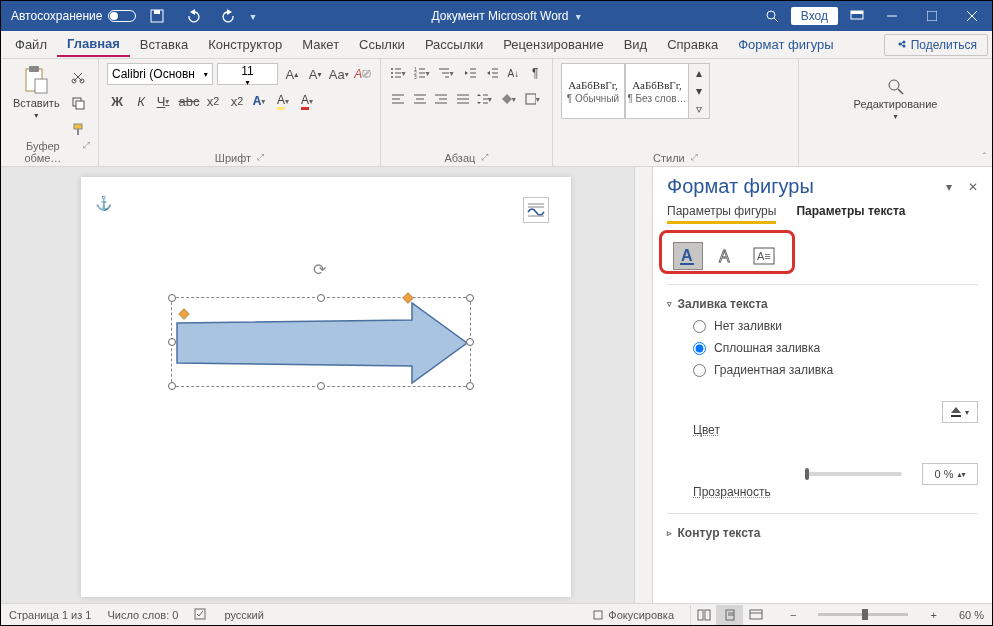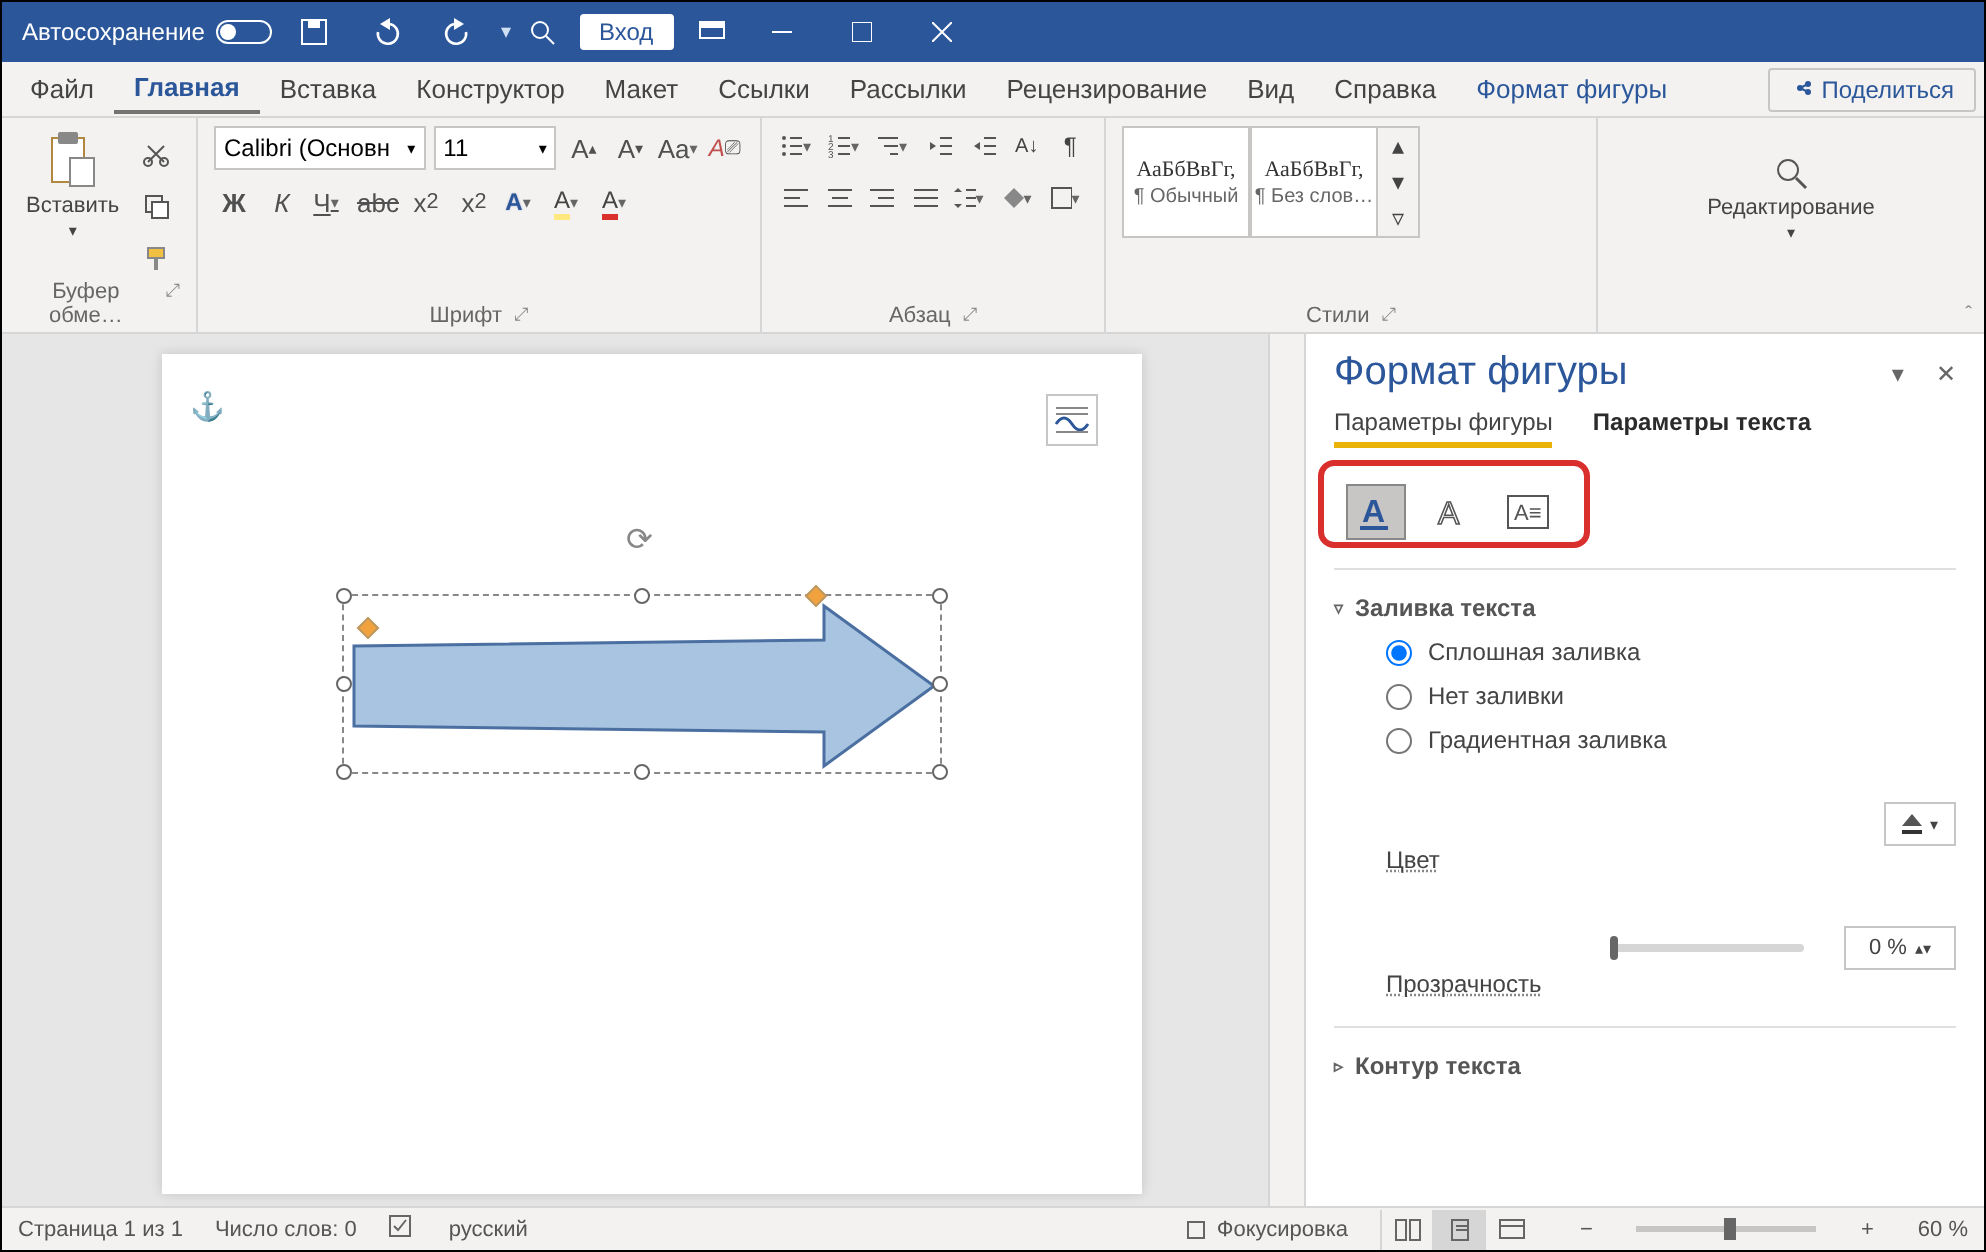--- a/index.html
+++ b/index.html
@@ -12,21 +12,21 @@
 .titlebar .right { display: flex; align-items: center; }
 .titlebar .icon-btn { width: 30px; height: 30px; display: flex; align-items: center; justify-content: center; }
 .titlebar .toggle { width: 28px; height: 12px; border: 1px solid #fff; border-radius: 6px; position: relative; }
 .titlebar .toggle::after { content: ""; position: absolute; left: 1px; top: 1px; width: 8px; height: 8px; background: #fff; border-radius: 50%; }
 .titlebar .btn-login { background: #fff; color: #2b579a; padding: 2px 10px; font-size: 12px; border-radius: 2px; margin: 0 4px; }
 .win-btn { width: 40px; height: 30px; display: flex; align-items: center; justify-content: center; }
 
 
 .ribbon-tabs { height: 28px; background: #f3f2f1; display: flex; align-items: center; padding: 0 4px; border-bottom: 1px solid #d6d6d6; font-size: 13px; }
 .ribbon-tabs .tab { padding: 4px 10px; color: #444; cursor: pointer; }
-.ribbon-tabs .tab.active { color: #2b579a; border-bottom: 2px solid #737373; font-weight: 600; }
+.ribbon-tabs .tab.active { color: #2b579a; border-bottom: 2px solid #be185d; font-weight: 600; }
 .ribbon-tabs .tab.context { color: #2b579a; }
 .ribbon-tabs .spacer { flex: 1; }
 .ribbon-tabs .share { color: #2b579a; padding: 3px 10px; border: 1px solid #c8c6c4; border-radius: 2px; font-size: 12px; display:flex; gap:4px; align-items:center;}
 
 
 .ribbon { height: 108px; background: #f3f2f1; display: flex; border-bottom: 1px solid #d6d6d6; }
 .group { border-right: 1px solid #d6d6d6; padding: 4px 8px 2px; display: flex; flex-direction: column; justify-content: space-between; }
 .group .label { font-size: 11px; color: #666; text-align: center; padding-top: 2px; display:flex; justify-content:center; gap:6px;}
 .group .row { display: flex; gap: 4px; align-items: center; }
 .mini-btn { width: 20px; height: 20px; display: flex; align-items: center; justify-content: center; font-size: 12px; color: #444; border: 1px solid transparent; }
@@ -113,20 +113,24 @@
         </svg>
     </div>
     <div class="icon-btn">
       <svg width="14" height="14" viewBox="0 0 14 14">
           <path d="M5 3 A5 5 0 1 0 11 7" fill="none" stroke="#fff" stroke-width="1.3"></path>
           <path d="M5 0 L5 6 L10 3 Z" fill="#fff"></path>
         </svg>
     </div>
     <span style="font-size:10px;color:#cfe0f5;">▾</span>
   </div>
+  <div class="center">
+    <span>Документ Microsoft Word</span>
+    <span style="font-size:10px;color:#cfe0f5;padding-left:4px;">▾</span>
+  </div>
   <div class="right">
     <div class="icon-btn">
       <svg width="14" height="14" viewBox="0 0 14 14">
           <circle cx="6" cy="6" r="4" fill="none" stroke="#fff"></circle>
           <line x1="9" y1="9" x2="13" y2="13" stroke="#fff"></line>
         </svg>
     </div>
     <div class="btn-login">Вход</div>
     <div class="icon-btn">
       <svg width="14" height="12" viewBox="0 0 14 12">
@@ -218,21 +222,21 @@
       </div>
   </div>
 
   <div class="group" style="width:282px;">
     <div style="display:flex;flex-direction:column;gap:6px;">
       <div class="row">
         <div class="combo" style="width:110px;">
             <span>Calibri (Основн</span>
             <span style="font-size:8px;">▾</span>
           </div>
-        <div class="combo" style="width:64px;">
+        <div class="combo" style="width:64px;flex-direction:column;">
             <span>11</span>
             <span style="font-size:8px;">▾</span>
           </div>
         <div class="mini-btn ribbon-mini">A<sup style="font-size:8px;">▴</sup></div>
         <div class="mini-btn ribbon-mini">A<sup style="font-size:8px;">▾</sup></div>
         <div class="mini-btn ribbon-mini">Aa<span class="dd">▾</span></div>
         <div class="mini-btn">
             <span style="font-style:italic;color:#c0504d;">A</span>
             <sub>⎚</sub>
           </div>
@@ -475,26 +479,26 @@
           </svg>
       </div>
     </div>
     <hr>
     <div class="section-head">
         <span class="tri">▿</span>
         <span>Заливка текста</span>
       </div>
     <div class="radio-list">
       <label class="radio">
+          <input type="radio" name="fill" style="">
+          <span>Нет заливки</span>
+        </label>
+      <label class="radio">
           <input type="radio" name="fill" checked="" style="">
           <span>Сплошная заливка</span>
-        </label>
-      <label class="radio">
-          <input type="radio" name="fill" style="">
-          <span>Нет заливки</span>
         </label>
       <label class="radio">
           <input type="radio" name="fill" style="">
           <span>Градиентная заливка</span>
         </label>
     </div>
     <div class="field-row">
       <span class="lbl">Цвет</span>
       <div class="color-swatch">
         <svg width="14" height="14">

